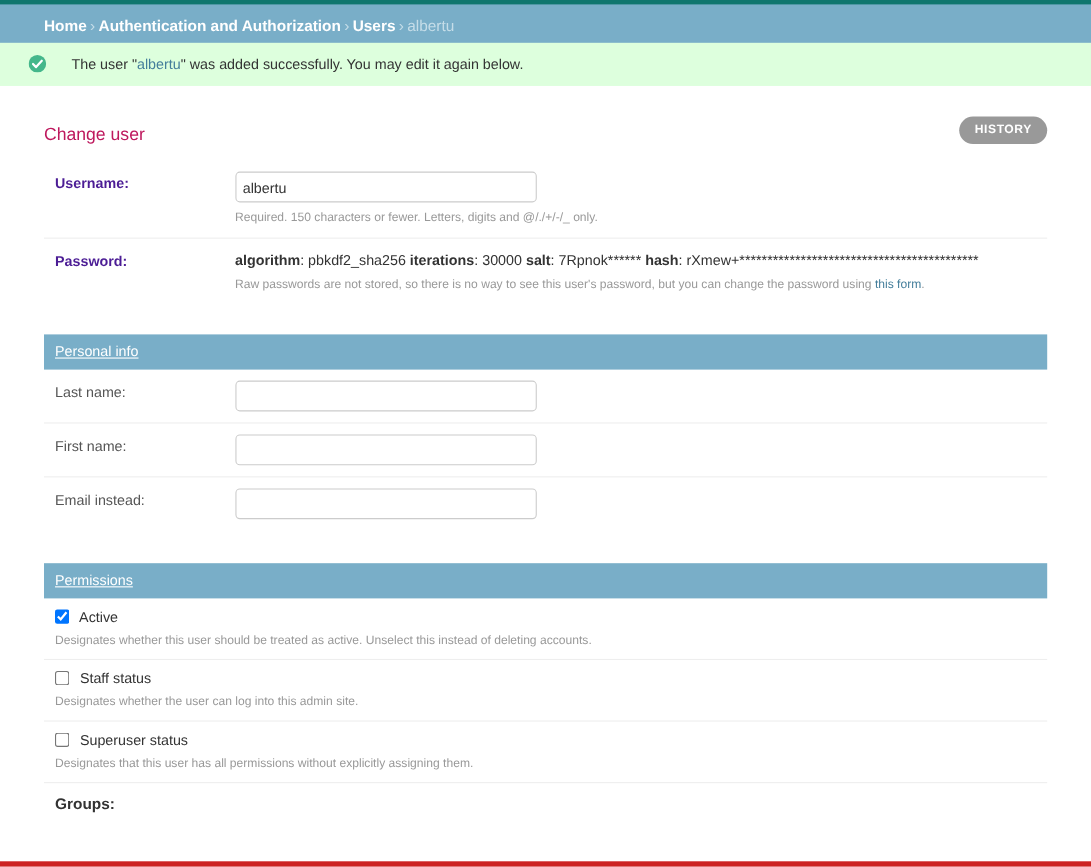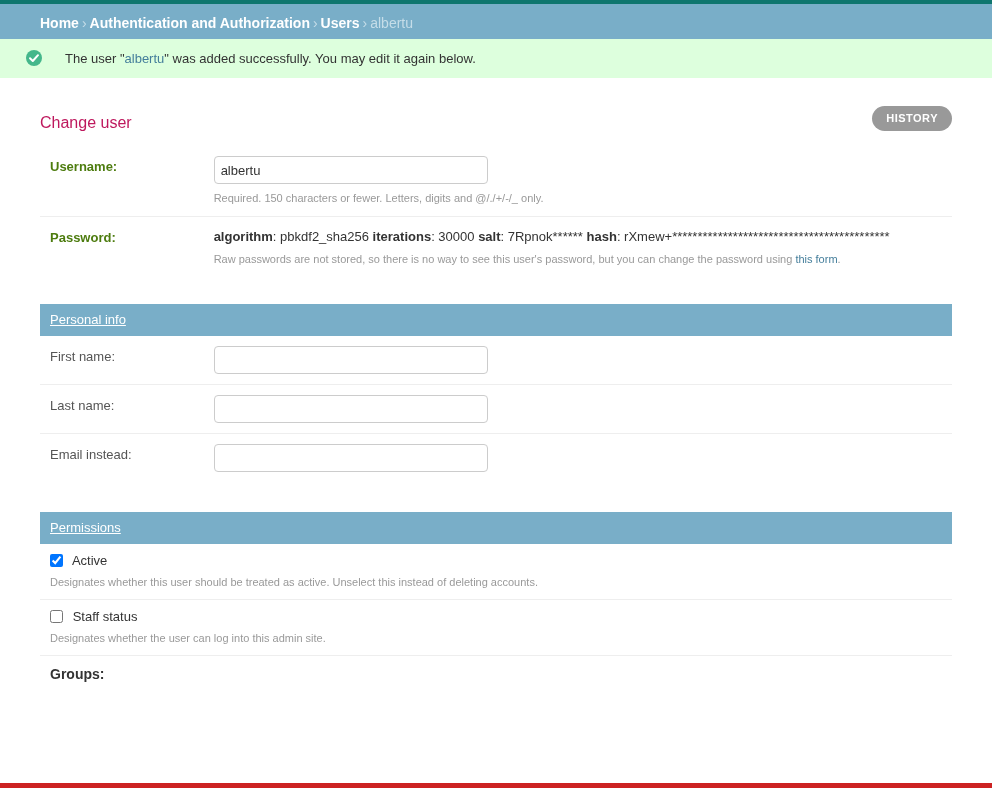--- a/index.html
+++ b/index.html
@@ -142,21 +142,21 @@
     border-bottom: none;
   }
   .module .form-row.no-border { border-bottom: none; }
 
   .form-row > label {
     display: inline-block;
     width: 160px;
     padding: 3px 10px 0 0;
     box-sizing: border-box;
     font-weight: bold;
-    color: #4d7c0f;
+    color: #4c1d95;
     font-size: 13px;
     vertical-align: top;
     text-align: left;
   }
   .form-row > label.normal-weight {
     font-weight: normal;
     color: #555555;
   }
   .field-box {
     display: inline-block;
@@ -284,26 +284,26 @@
         <div class="help"><span>Raw passwords are not stored, so there is no way to see this user's password, but you can change the password using </span><a href="#">this form</a><span>.</span></div>
       </div>
     </div>
 
   </div>
 
   <div class="module aligned">
     <h2>Personal info</h2>
 
     <div class="form-row">
+      <label class="normal-weight">Last name:</label>
+      <input type="text" class="vTextField" value="" style="">
+    </div>
+
+    <div class="form-row">
       <label class="normal-weight">First name:</label>
-      <input type="text" class="vTextField" value="" style="">
-    </div>
-
-    <div class="form-row">
-      <label class="normal-weight">Last name:</label>
       <input type="text" class="vTextField" value="" style="">
     </div>
 
     <div class="form-row no-border">
       <label class="normal-weight">Email instead:</label>
       <input type="text" class="vTextField" value="" style="">
     </div>
   </div>
 
   <div class="module aligned">
@@ -318,19 +318,26 @@
     </div>
 
     <div class="form-row checkbox-row">
       <div class="checkbox-line">
         <input type="checkbox" style="">
         <label>Staff status</label>
       </div>
       <div class="help">Designates whether the user can log into this admin site.</div>
     </div>
 
+    <div class="form-row checkbox-row">
+      <div class="checkbox-line">
+        <input type="checkbox" style="">
+        <label>Superuser status</label>
+      </div>
+      <div class="help">Designates that this user has all permissions without explicitly assigning them.</div>
+    </div>
 
     <div class="bottom-clip">Groups:</div>
   </div>
 
 </div>
 
 <div class="bottom-bar"></div>
 
 </body></html>

